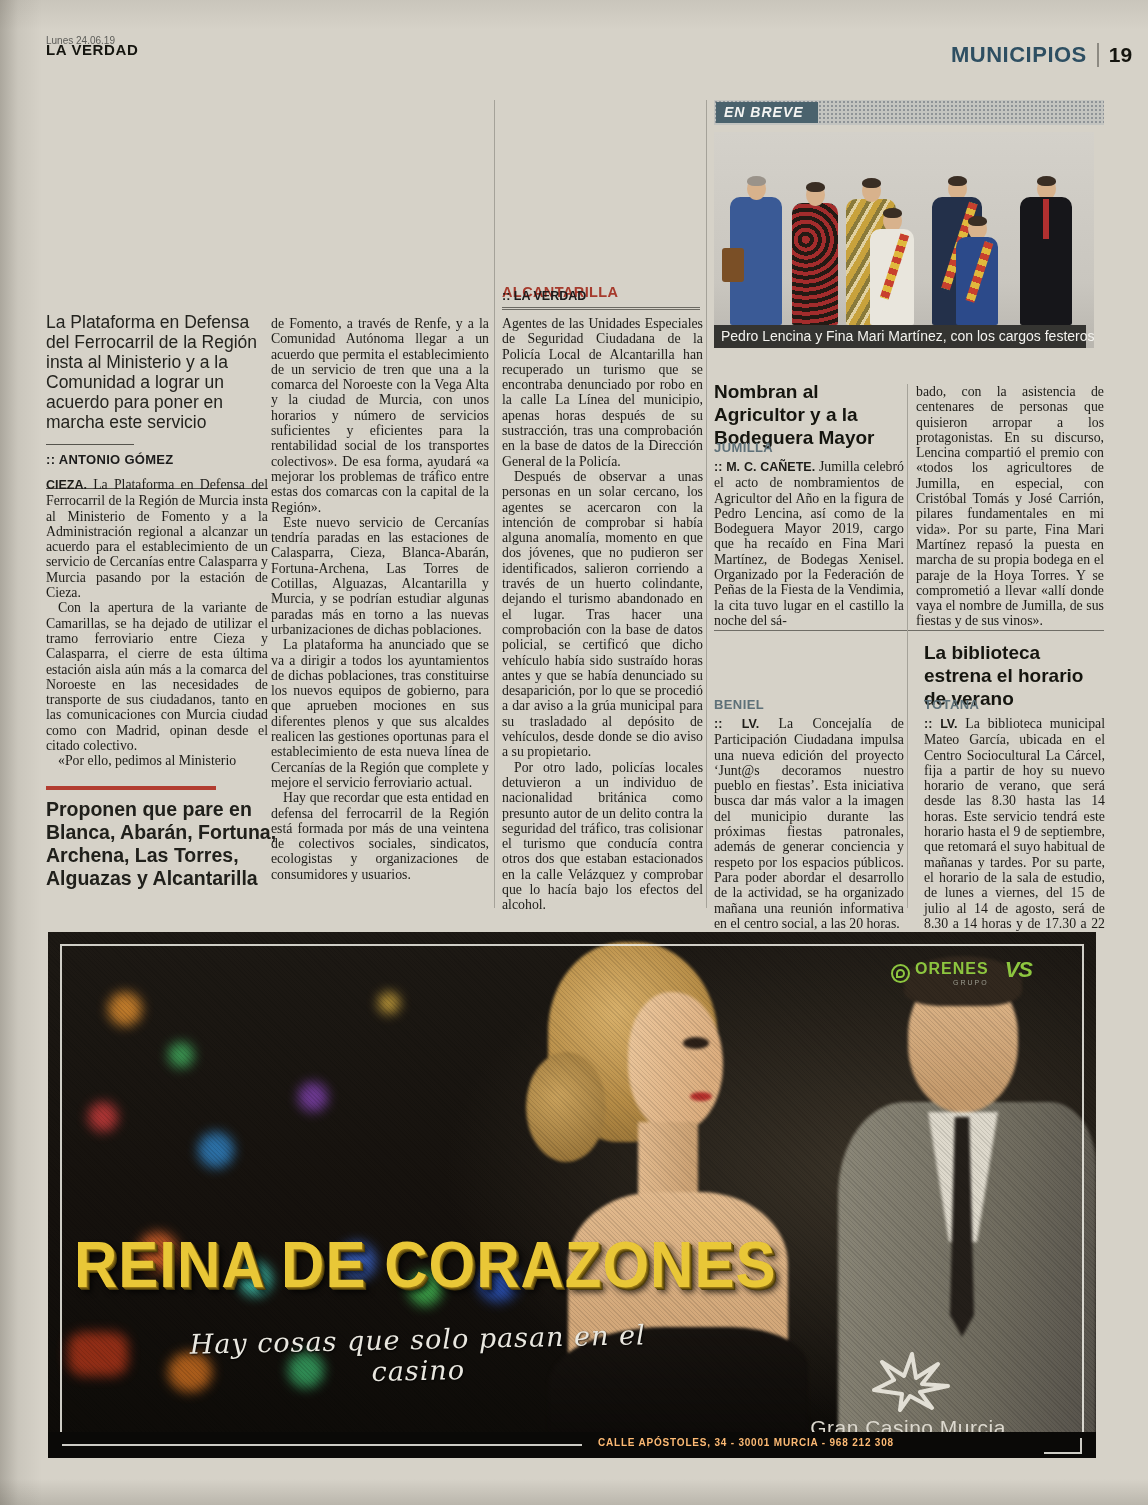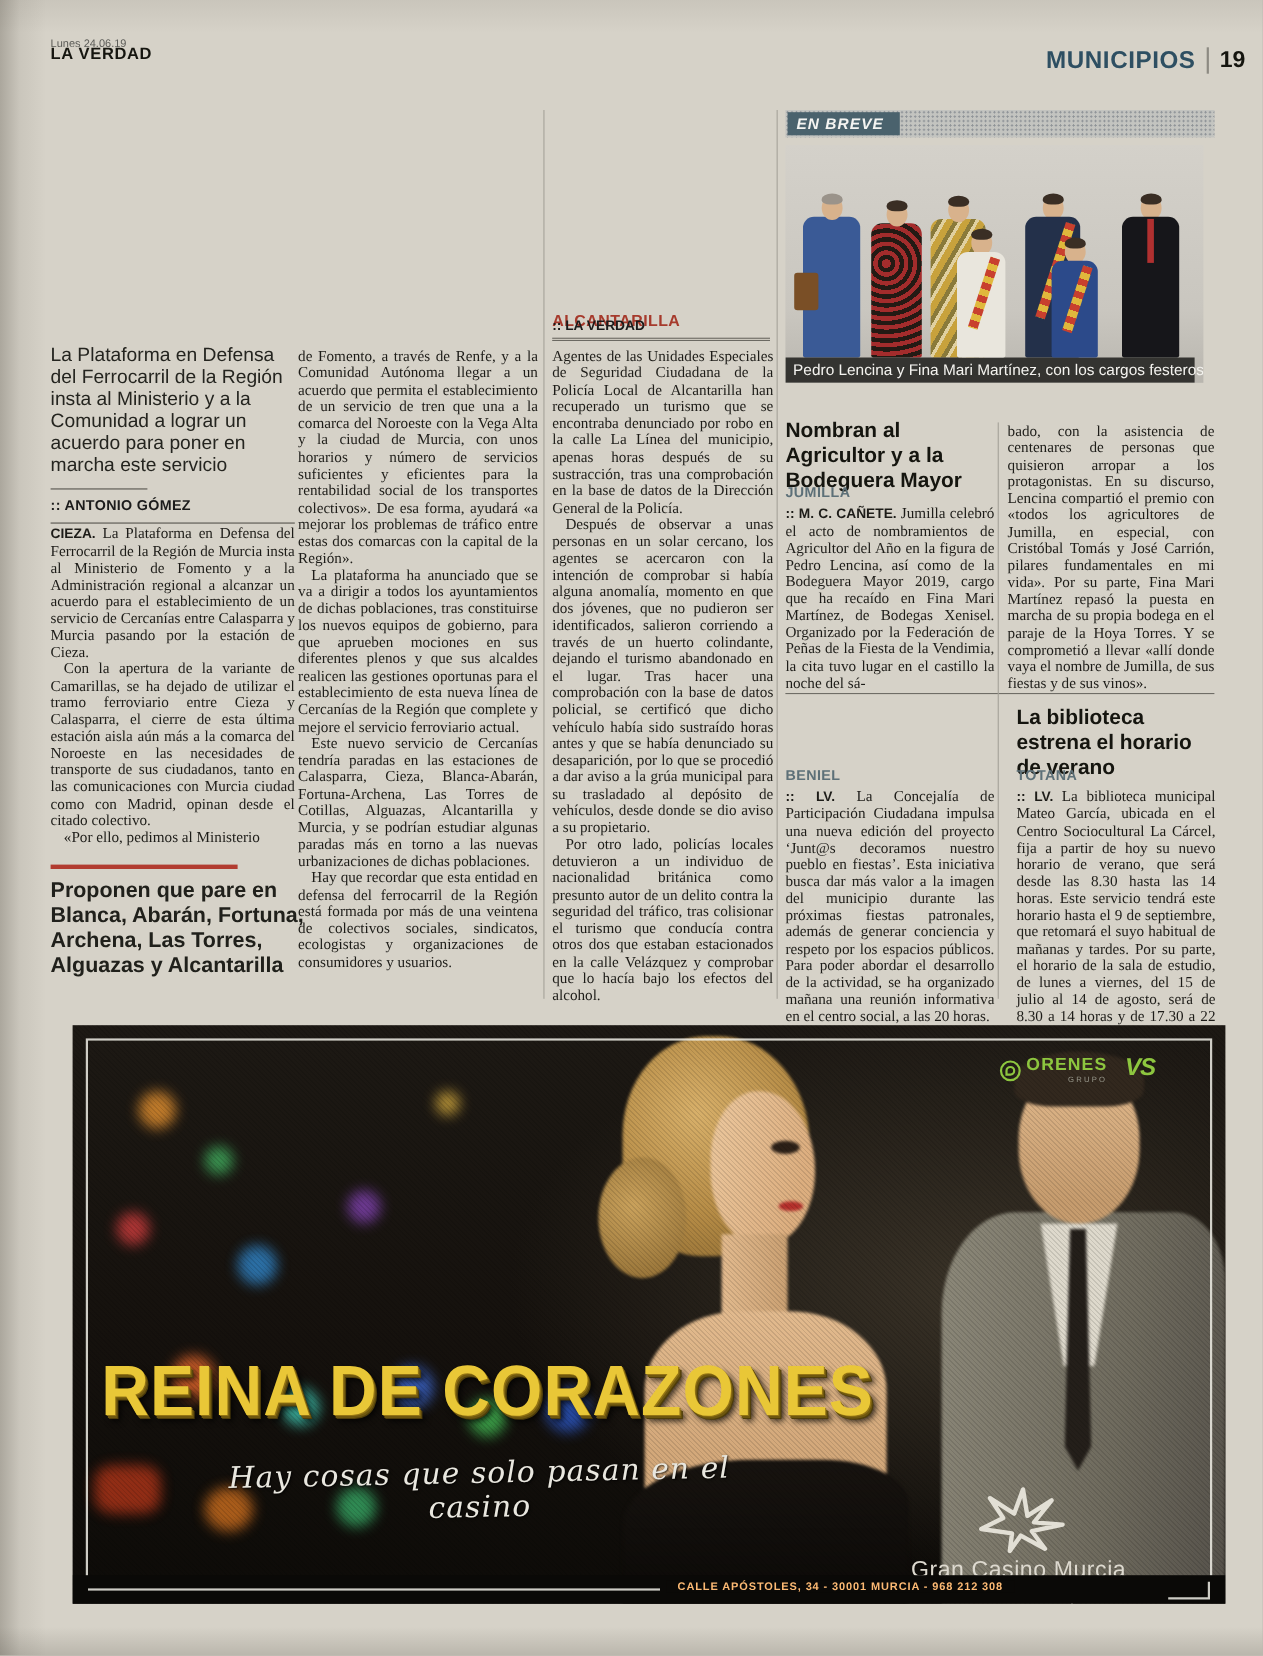--- a/index.html
+++ b/index.html
@@ -17,21 +17,21 @@
   .issue-date{left:46px;top:35px;font-size:10px;color:#5c5c58;}
   .masthead{left:46px;top:41px;font-size:15px;font-weight:bold;letter-spacing:.6px;color:#15150f;}
   .section-block{left:926px;top:42px;display:flex;align-items:center;gap:10px;}
   .section-name{font-size:22px;font-weight:bold;letter-spacing:.5px;color:#2e4f62;margin-left:25px;}
   .vbar{width:2px;height:24px;background:#8d8a82;}
   .page-number{font-size:21px;font-weight:bold;color:#15150f;}
   
   .lead-headline{left:44px;top:96px;width:456px;font-size:39px;line-height:45px;font-weight:bold;letter-spacing:-.6px;color:#15150f;}
   .standfirst{left:46px;top:312px;width:218px;font-size:17.5px;line-height:20px;color:#24241f;}
   .byline-rule-top{left:46px;top:444px;width:88px;height:1px;background:#55534c;}
-  .lead-byline{left:46px;top:452px;width:222px;font-size:13px;font-weight:bold;letter-spacing:.3px;border-bottom:1px solid #55534c;padding-bottom:8px;}
+  .lead-byline{left:46px;top:452px;width:222px;font-size:13px;font-weight:bold;letter-spacing:.3px;border-bottom:1px solid #55534c;padding-bottom:21px;}
   .bodytext{font-family:"Liberation Serif","DejaVu Serif",serif;font-size:13.8px;line-height:15.3px;text-align:justify;color:#1d1c18;}
   .bodytext p{margin:0;}
   .bodytext p + p{text-indent:12px;}
   .lead-col1{left:46px;top:477px;width:222px;}
   .lead-col2{left:271px;top:316px;width:218px;}
   .red-rule{left:46px;top:786px;width:170px;height:4px;background:#b23c30;}
   .pull-quote{left:46px;top:798px;width:238px;font-size:19.5px;line-height:23px;font-weight:bold;color:#20201b;}
   .vdiv{width:1px;background:#a5a299;top:100px;height:808px;}
   .vdiv1{left:494px;}
   .vdiv2{left:706px;}
@@ -65,21 +65,21 @@
   .inline-byline{font-family:"Liberation Sans",sans-serif;font-weight:bold;font-size:12.5px;}
   .hdiv{left:714px;top:630px;width:390px;height:1px;background:#6f6d66;}
   .vdiv3{left:907px;top:384px;width:1px;height:524px;background:#a5a299;}
   .b2-headline{left:714px;top:641px;width:190px;}
   .b2-kicker{left:714px;top:697px;}
   .b2-body{left:714px;top:716px;width:190px;}
   .b3-headline{left:924px;top:641px;width:182px;}
   .b3-kicker{left:924px;top:697px;}
   .b3-body{left:924px;top:716px;width:181px;}
   
-  .ad{left:66px;top:932px;width:1048px;height:526px;background:
+  .ad{left:48px;top:932px;width:1048px;height:526px;background:
       radial-gradient(ellipse 700px 420px at 78% 45%, #3a3328 0, rgba(0,0,0,0) 60%),
       linear-gradient(180deg,#1d1914 0,#15110d 55%,#0d0b08 100%);
       overflow:hidden;}
   .ad-texture{position:absolute;inset:0;background:repeating-linear-gradient(45deg, rgba(0,0,0,.18) 0 1px, rgba(0,0,0,0) 1px 3px);opacity:.6;}
   .bk{position:absolute;border-radius:50%;filter:blur(6px);opacity:.85;}
   .bk1{left:60px;top:60px;width:34px;height:34px;background:#d98a2e;}
   .bk2{left:120px;top:110px;width:26px;height:26px;background:#3fa65a;}
   .bk3{left:40px;top:170px;width:30px;height:30px;background:#c43a3a;}
   .bk4{left:150px;top:200px;width:36px;height:36px;background:#2f7fbf;}
   .bk5{left:250px;top:150px;width:30px;height:30px;background:#7a3fa6;}
@@ -157,22 +157,22 @@
   <div class="abs lead-byline">:: ANTONIO GÓMEZ</div>
   <div class="abs bodytext lead-col1">
     <p><span class="inline-byline">CIEZA.</span><span> La Plataforma en Defensa del Ferrocarril de la Región de Murcia insta al Ministerio de Fomento y a la Administración regional a alcanzar un acuerdo para el establecimiento de un servicio de Cercanías entre Calasparra y Murcia pasando por la estación de Cieza.</span></p>
     <p>Con la apertura de la variante de Camarillas, se ha dejado de utilizar el tramo ferroviario entre Cieza y Calasparra, el cierre de esta última estación aisla aún más a la comarca del Noroeste en las necesidades de transporte de sus ciudadanos, tanto en las comunicaciones con Murcia ciudad como con Madrid, opinan desde el citado colectivo.</p>
     <p>«Por ello, pedimos al Ministerio</p>
   </div>
   <div class="abs red-rule"></div>
   <div class="abs pull-quote">Proponen que pare en Blanca, Abarán, Fortuna, Archena, Las Torres, Alguazas y Alcantarilla</div>
   <div class="abs bodytext lead-col2">
     <p>de Fomento, a través de Renfe, y a la Comunidad Autónoma llegar a un acuerdo que permita el establecimiento de un servicio de tren que una a la comarca del Noroeste con la Vega Alta y la ciudad de Murcia, con unos horarios y número de servicios suficientes y eficientes para la rentabilidad social de los transportes colectivos». De esa forma, ayudará «a mejorar los problemas de tráfico entre estas dos comarcas con la capital de la Región».</p>
+    <p>Este nuevo servicio de Cercanías tendría paradas en las estaciones de Calasparra, Cieza, Blanca-Abarán, Fortuna-Archena, Las Torres de Cotillas, Alguazas, Alcantarilla y Murcia, y se podrían estudiar algunas paradas más en torno a las nuevas urbanizaciones de dichas poblaciones.</p>
     <p>La plataforma ha anunciado que se va a dirigir a todos los ayuntamientos de dichas poblaciones, tras constituirse los nuevos equipos de gobierno, para que aprueben mociones en sus diferentes plenos y que sus alcaldes realicen las gestiones oportunas para el establecimiento de esta nueva línea de Cercanías de la Región que complete y mejore el servicio ferroviario actual.</p>
-    <p>Este nuevo servicio de Cercanías tendría paradas en las estaciones de Calasparra, Cieza, Blanca-Abarán, Fortuna-Archena, Las Torres de Cotillas, Alguazas, Alcantarilla y Murcia, y se podrían estudiar algunas paradas más en torno a las nuevas urbanizaciones de dichas poblaciones.</p>
     <p>Hay que recordar que esta entidad en defensa del ferrocarril de la Región está formada por más de una veintena de colectivos sociales, sindicatos, ecologistas y organizaciones de consumidores y usuarios.</p>
   </div>
 
   <div class="abs vdiv vdiv1"></div>
   <div class="abs vdiv vdiv2"></div>
 
   <div class="abs kicker mid-kicker">ALCANTARILLA</div>
   <div class="abs mid-byline">:: LA VERDAD</div>
   <div class="abs bodytext mid-body">
     <p>Agentes de las Unidades Especiales de Seguridad Ciudadana de la Policía Local de Alcantarilla han recuperado un turismo que se encontraba denunciado por robo en la calle La Línea del municipio, apenas horas después de su sustracción, tras una comprobación en la base de datos de la Dirección General de la Policía.</p>

